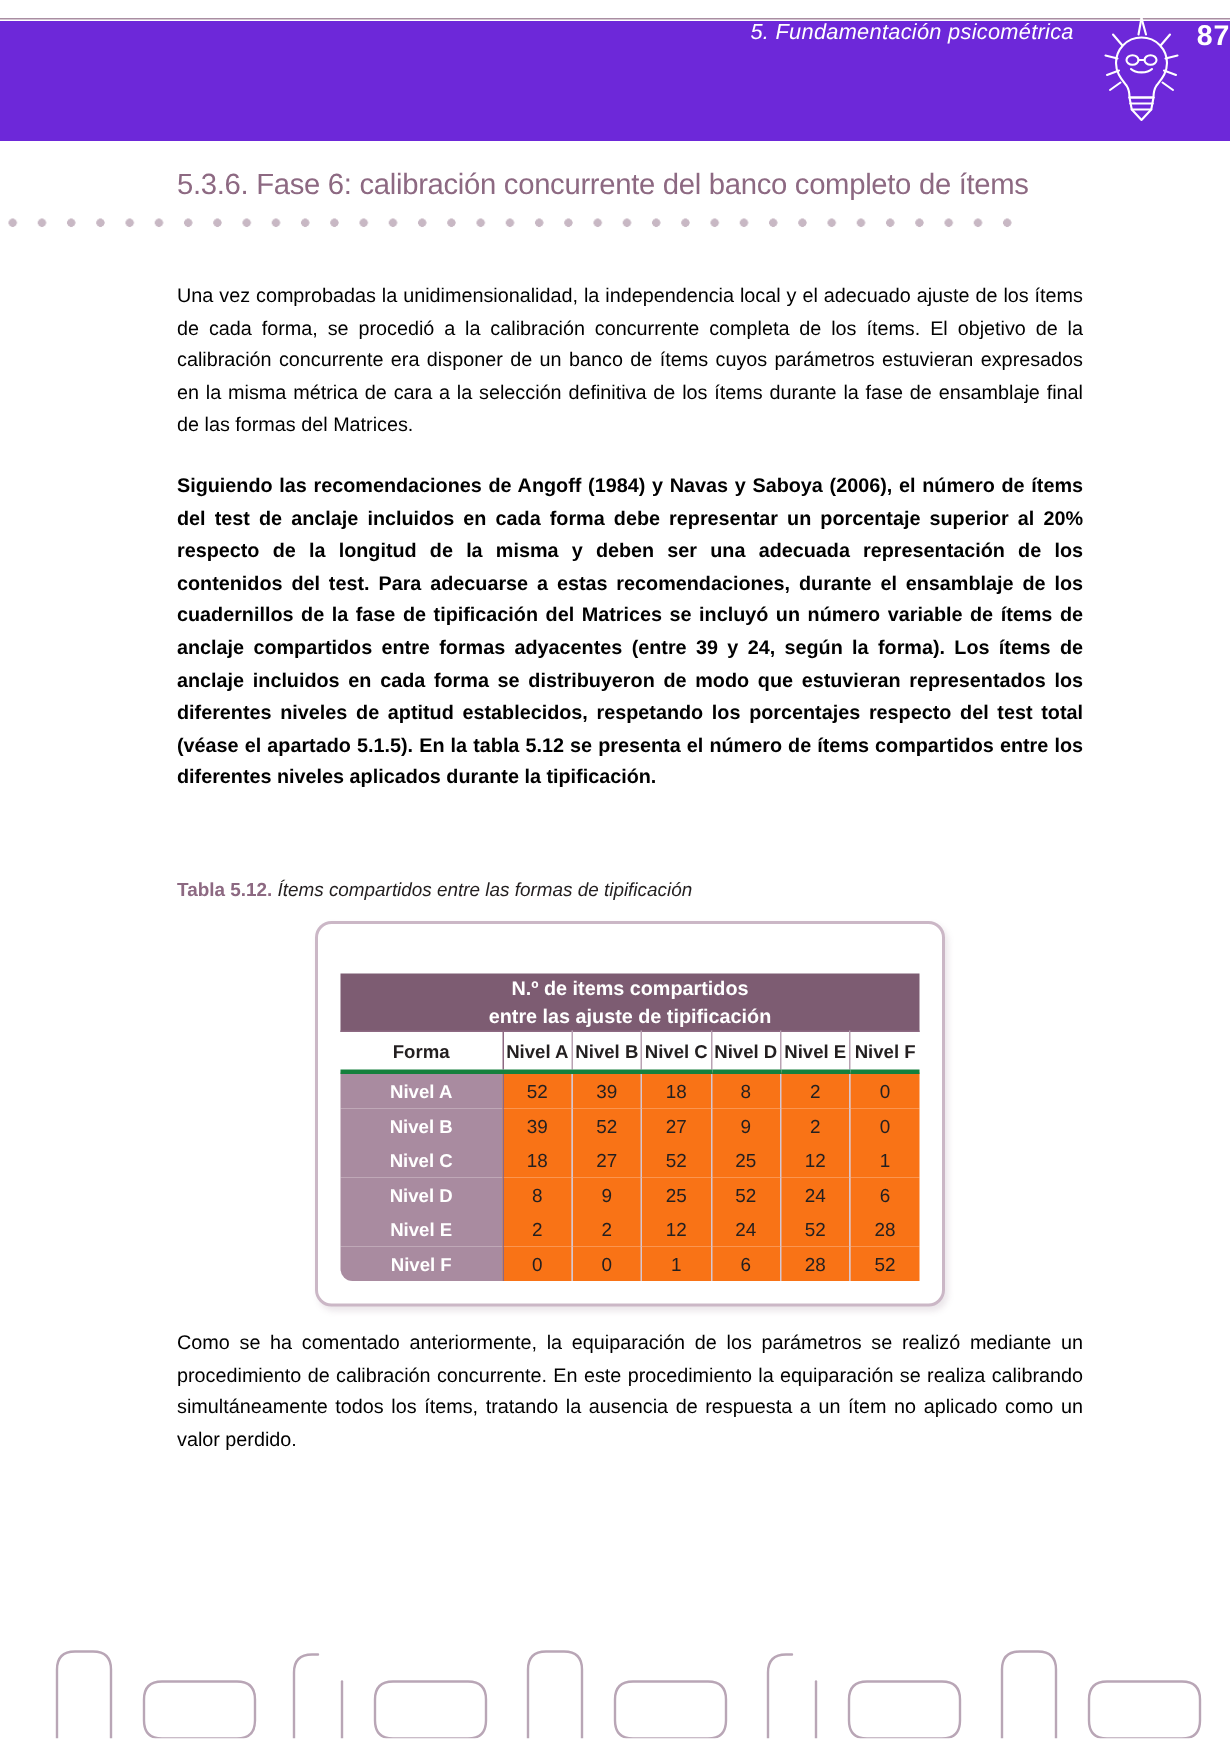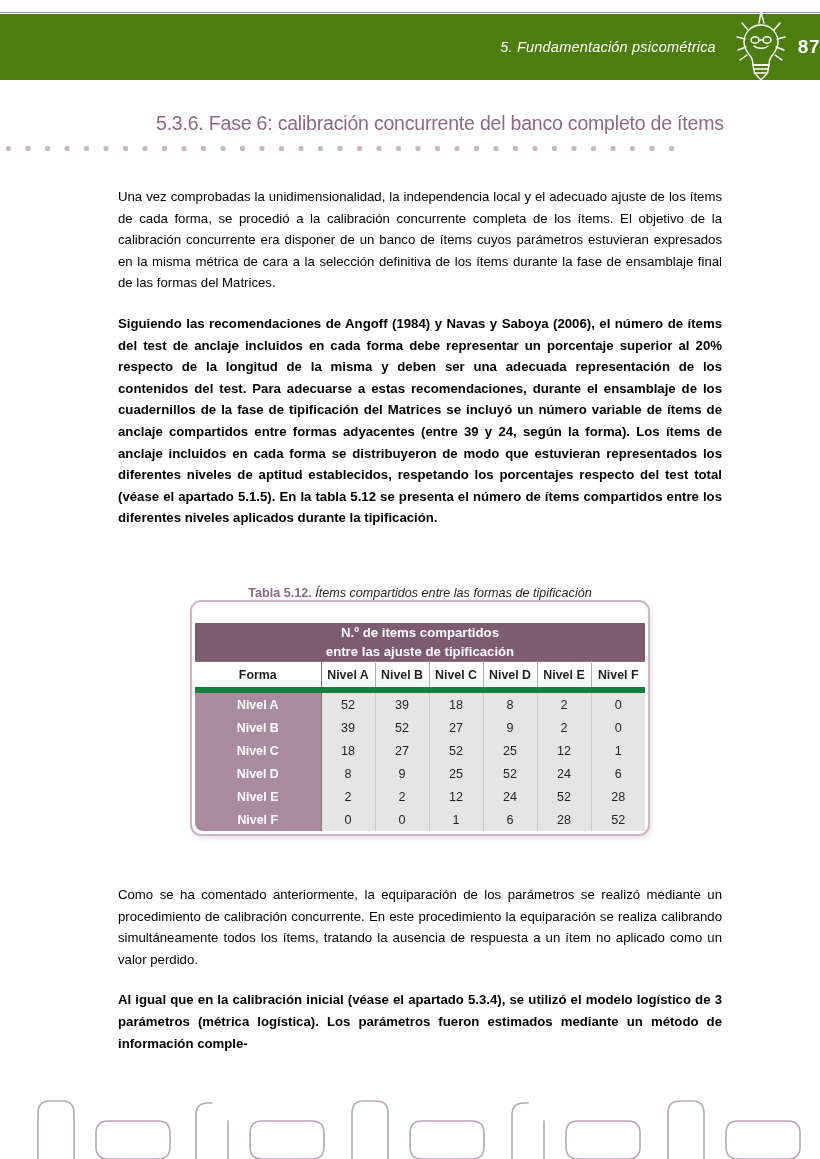--- a/index.html
+++ b/index.html
@@ -15,24 +15,23 @@
     color: #231f20;
     overflow: hidden;
   }
 
   
   .header-band {
     position: absolute;
     top: 14px;
     left: 0;
     width: 820px;
-    height: 66px;
-    background: #4d7c0f;
+    height: 80px;
+    background: #6d28d9;
     display: flex;
-    align-items: center;
     justify-content: flex-end;
   }
   .header-rule-top {
     position: absolute;
     top: 12px;
     left: 0;
     width: 820px;
     height: 1px;
     background: #a98ea2;
   }
@@ -63,21 +62,20 @@
   
   .section-title {
     position: absolute;
     top: 112px;
     left: 118px;
     width: 600px;
     font-size: 19.5px;
     color: #8d6982;
     letter-spacing: -.2px;
     white-space: nowrap;
-    margin-left: 38px;
   }
   .dot-rule {
     position: absolute;
     top: 145px;
     left: 5px;
     width: 672px;
     height: 7px;
     background-image: radial-gradient(circle at 3.5px 3.5px, #c8b8c4 2.6px, rgba(255,255,255,0) 2.9px);
     background-size: 19.5px 7px;
     background-repeat: repeat-x;
@@ -100,38 +98,39 @@
   p.body.last { margin-bottom: 0; font-weight: bold; }
 
   
   .table-block {
     position: absolute;
     top: 586px;
     left: 118px;
     width: 604px;
   }
   .table-caption {
-    text-align: center;
+    text-align: left;
     font-size: 12.6px;
+    margin-bottom: 14px;
     white-space: nowrap;
   }
   .table-caption .cap-strong {
     font-weight: bold;
     color: #8d6982;
   }
   .table-caption .cap-italic {
     font-style: italic;
     color: #231f20;
   }
   .table-frame {
-    width: 460px;
+    width: 420px;
     margin: 0 auto;
     border: 2px solid #cbb7c6;
     border-radius: 11px;
-    padding: 3px;
+    padding: 15px;
     box-sizing: border-box;
     background: #ffffff;
     box-shadow: 2px 3px 4px rgba(140,110,135,.18);
   }
   table.matrix {
     width: 100%;
     border-collapse: collapse;
     table-layout: fixed;
   }
   table.matrix td, table.matrix th {
@@ -152,32 +151,32 @@
     padding: 5px 0 6px 0;
   }
   .colhead-row th {
     background: #ffffff;
     color: #231f20;
     font-size: 12.4px;
     font-weight: bold;
     text-align: center;
     height: 25px;
     border-right: 1px solid #b9a2b3;
-    border-bottom: 6px solid #15803d;
+    border-bottom: 3px solid #15803d;
     border-top: 1px solid #8d6982;
   }
   .colhead-row th:last-child { border-right: none; }
   .colhead-row th.forma-head { border-right: 1px solid #8d6982; }
 
   tbody tr td {
     height: 23px;
     font-size: 12.6px;
     text-align: center;
     border-right: 1px solid #d5c6d1;
-    background: #e5e5e5;
+    background: #f97316;
   }
   tbody tr td:last-child { border-right: none; }
   tbody tr td.rowhead {
     background: #a98ba0;
     color: #ffffff;
     font-weight: bold;
     font-size: 12.4px;
     border-right: 1px solid #8d6982;
   }
   tbody tr:first-child td.rowhead { }
@@ -331,21 +330,20 @@
           <td>28</td>
           <td>52</td>
         </tr>
       </tbody>
     </table>
   </div>
 </div>
 
 <div class="content" style="top:884px;">
   <p class="body">Como se ha comentado anteriormente, la equiparación de los parámetros se realizó mediante un procedimiento de calibración concurrente. En este procedimiento la equiparación se realiza calibrando simultáneamente todos los ítems, tratando la ausencia de respuesta a un ítem no aplicado como un valor perdido.</p>
-  <p class="body last">Al igual que en la calibración inicial (véase el apartado 5.3.4), se utilizó el modelo logístico de 3 parámetros (métrica logística). Los parámetros fueron estimados mediante un método de información comple-</p>
 </div>
 
 <div class="footer-pattern">
   <svg width="820" height="78" viewBox="0 0 820 78" fill="none" stroke="#b9a6b6" stroke-width="1.6" stroke-linecap="round" stroke-linejoin="round">
 
     <g>
       <path d="M38 78 L38 32 Q38 20 50 20 L62 20 Q74 20 74 32 L74 78"></path>
       <path d="M108 78 Q96 78 96 66 L96 52 Q96 40 108 40 L158 40 Q170 40 170 52 L170 66 Q170 78 158 78 Z"></path>
       <path d="M196 78 L196 34 Q196 22 208 22 L212 22"></path>
       <path d="M228 78 L228 40"></path>

